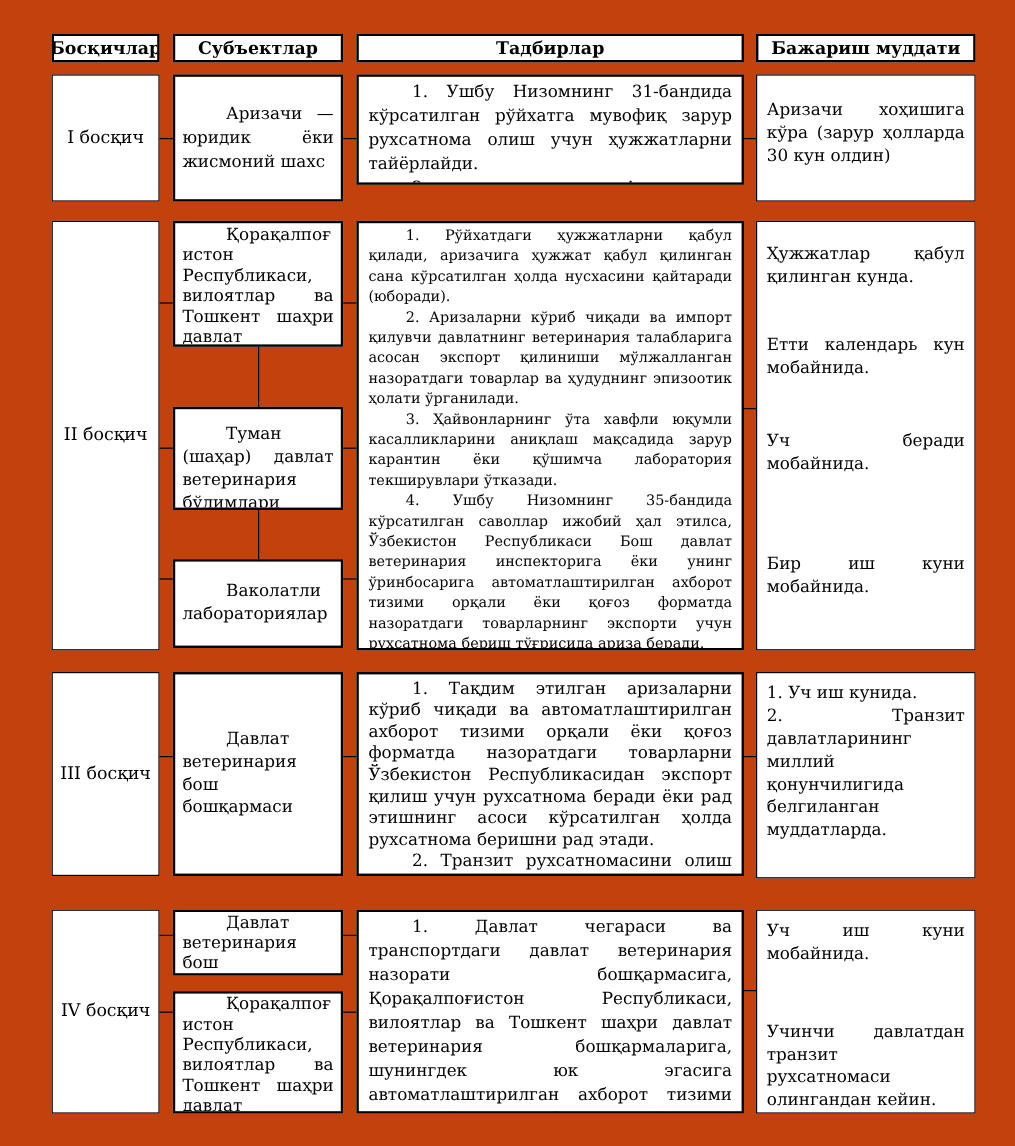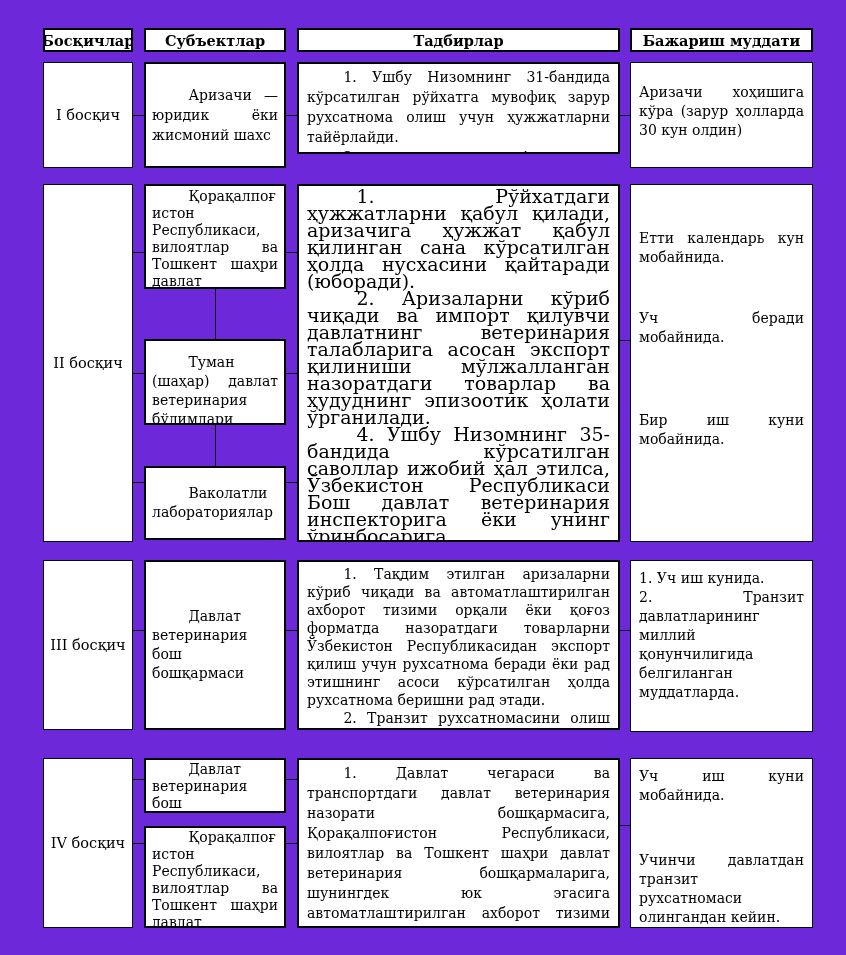--- a/index.html
+++ b/index.html
@@ -1,21 +1,21 @@
 <!DOCTYPE html>
 <html lang="uz"><head>
 <meta charset="utf-8">
 <style>
   * { box-sizing: border-box; margin: 0; padding: 0; }
   html, body { background: #ffffff; }
   #page {
     position: relative;
     width: 846px;
     height: 955px;
-    background: #6d28d9;
+    background: #c2410c;
     font-family: "DejaVu Serif", "Liberation Serif", serif;
     color: #000000;
     overflow: hidden;
   }
   .box {
     position: absolute;
     border: 1px solid #000;
     background: #fff;
     overflow: hidden;
   }
@@ -55,21 +55,21 @@
     padding: 3px 8px;
     font-size: 14px;
   }
   .act p {
     text-align: justify;
     text-indent: 2.6em;
     overflow-wrap: break-word;
   }
   .act.lh20 p { line-height: 20px; }
   .act.lh18 p { line-height: 18px; }
-  .act.lh17 p { font-size: 19px; line-height: 17px; }
+  .act.lh17 p { font-size: 12px; line-height: 17px; }
   .dl {
     padding: 6px 8px;
     font-size: 14px;
     line-height: 19px;
   }
   .dl p { text-align: justify; overflow-wrap: break-word; }
   .hline { position: absolute; height: 1px; background: #000; }
   .vline { position: absolute; width: 1px; background: #000; }
 </style>
 </head>
@@ -109,24 +109,26 @@
   <div class="box subject" style="left:144px; top:339px; width:142px; height:86px; padding-top:12px;">
     <div class="txt">Туман (шаҳар) давлат ветеринария бўлимлари</div>
   </div>
   <div class="box subject vcenter" style="left:144px; top:466px; width:142px; height:74px;">
     <div class="txt">Ваколатли лабораториялар</div>
   </div>
 
   <div class="box act lh17" style="left:297px; top:184px; width:323px; height:358px; padding-top:2px;">
     <p>1. Рўйхатдаги ҳужжатларни қабул қилади, аризачига ҳужжат қабул қилинган сана кўрсатилган ҳолда нусхасини қайтаради (юборади).</p>
     <p>2. Аризаларни кўриб чиқади ва импорт қилувчи давлатнинг ветеринария талабларига асосан экспорт қилиниши мўлжалланган назоратдаги товарлар ва ҳудуднинг эпизоотик ҳолати ўрганилади.</p>
+    <p>3. Ҳайвонларнинг ўта хавфли юқумли касалликларини аниқлаш мақсадида зарур карантин ёки қўшимча лаборатория текширувлари ўтказади.</p>
     <p>4. Ушбу Низомнинг 35-бандида кўрсатилган саволлар ижобий ҳал этилса, Ўзбекистон Республикаси Бош давлат ветеринария инспекторига ёки унинг ўринбосарига автоматлаштирилган ахборот тизими орқали ёки қоғоз форматда назоратдаги товарларнинг экспорти учун рухсатнома бериш тўғрисида ариза беради.</p>
   </div>
 
   <div class="box dl" style="left:630px; top:184px; width:183px; height:358px;">
+    <p style="margin-top:12px;">Ҳужжатлар қабул қилинган кунда.</p>
     <p style="margin-top:38px;">Етти календарь кун мобайнида.</p>
     <p style="margin-top:42px;">Уч беради мобайнида.</p>
     <p style="margin-top:64px;">Бир иш куни мобайнида.</p>
   </div>
 
   <div class="hline" style="left:133px; top:252px; width:11px;"></div>
   <div class="hline" style="left:286px; top:252px; width:11px;"></div>
   <div class="hline" style="left:133px; top:373px; width:11px;"></div>
   <div class="hline" style="left:286px; top:373px; width:11px;"></div>
   <div class="hline" style="left:133px; top:482px; width:11px;"></div>

